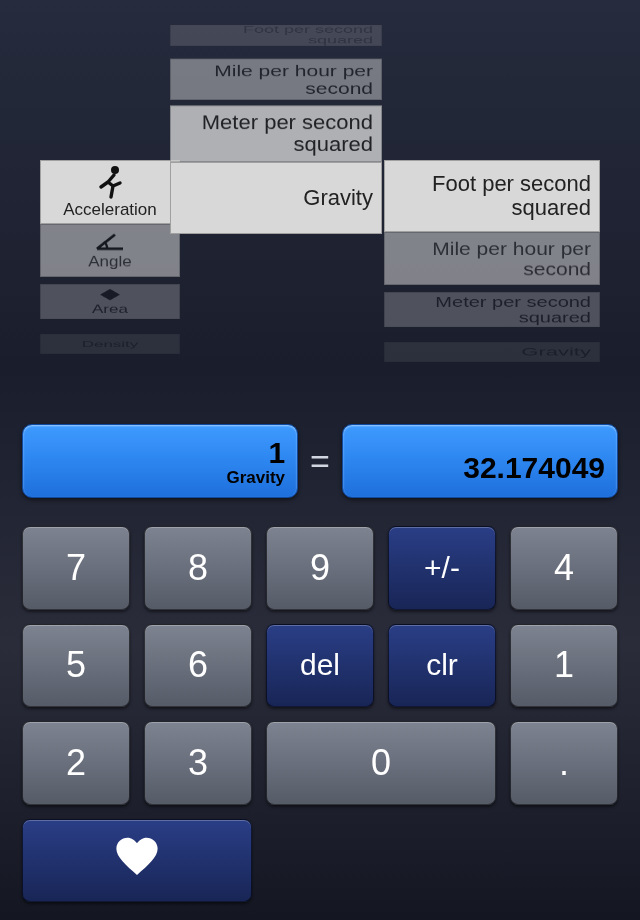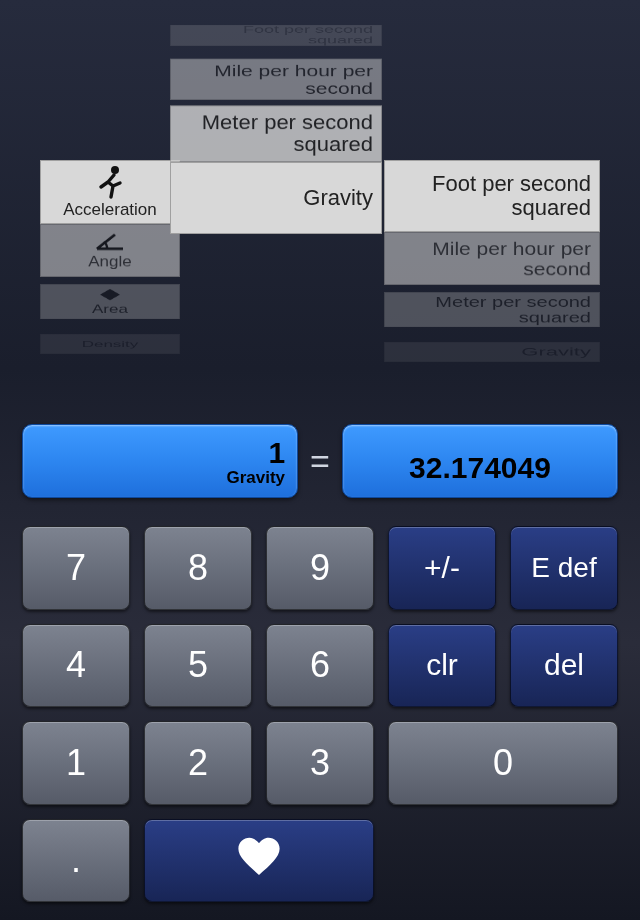--- a/index.html
+++ b/index.html
@@ -109,21 +109,21 @@
     height: 74px;
     background: linear-gradient(to bottom,#3f9aff 0%,#2d86f0 50%,#1e6fdc 100%);
     border-radius: 10px;
     border: 1px solid #0d4aa0;
     box-shadow: inset 0 1px 2px rgba(255,255,255,0.5), 0 2px 4px rgba(0,0,0,0.5);
     display: flex;
     flex-direction: column;
     justify-content: center;
   }
   .box-left  { padding: 4px 12px 2px 12px; text-align: right; }
-  .box-right { padding: 16px 12px 2px 12px; text-align: center; gap: 11px; }
+  .box-right { padding: 16px 12px 2px 12px; text-align: right; gap: 11px; }
   .box .val { font-size: 30px; font-weight: 600; color: #000; }
   .box .unit { font-size: 17px; font-weight: 600; color: #000; margin-top: -2px; }
   .equals { font-size: 34px; color: #d0d5e0; font-weight: 400; padding: 0 2px; }
 
   
   .keys {
     position: absolute;
     top: 526px; left: 22px; right: 22px; bottom: 18px;
     display: grid;
     grid-template-columns: repeat(5, 1fr);
@@ -233,27 +233,26 @@
   <div class="box box-right">
     <div class="val">32.174049</div>
   </div>
 </div>
 
 <div class="keys">
   <div class="key key-num">7</div>
   <div class="key key-num">8</div>
   <div class="key key-num">9</div>
   <div class="key key-fn">+/-</div>
-  <div class="key key-fn key-edef">E def</div>
 
   <div class="key key-num">4</div>
   <div class="key key-num">5</div>
   <div class="key key-num">6</div>
+  <div class="key key-fn">del</div>
   <div class="key key-fn">clr</div>
-  <div class="key key-fn">del</div>
 
   <div class="key key-num">1</div>
   <div class="key key-num">2</div>
   <div class="key key-num">3</div>
 
   <div class="key key-num key-wide">0</div>
   <div class="key key-num">.</div>
   <div class="key key-fn key-wide heart">
     <span>
       <svg viewBox="0 0 32 28">

